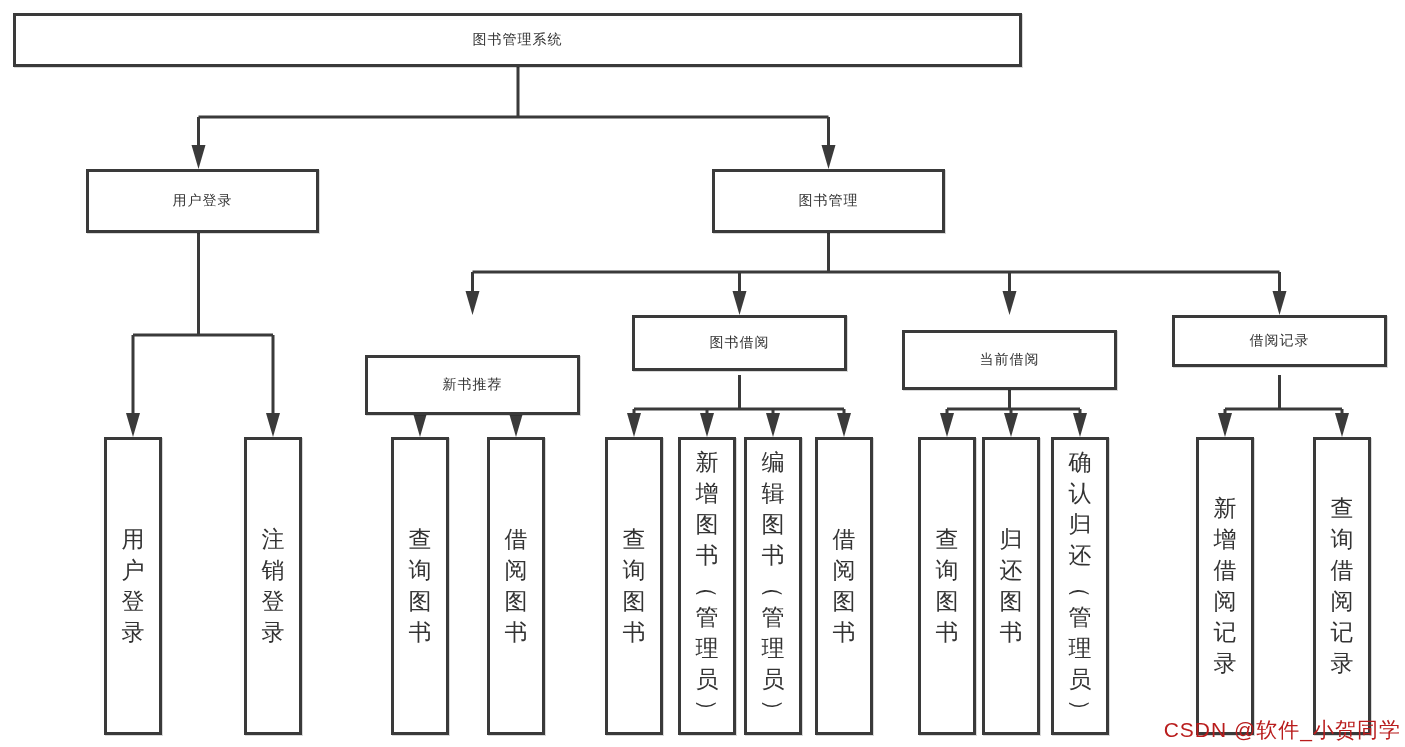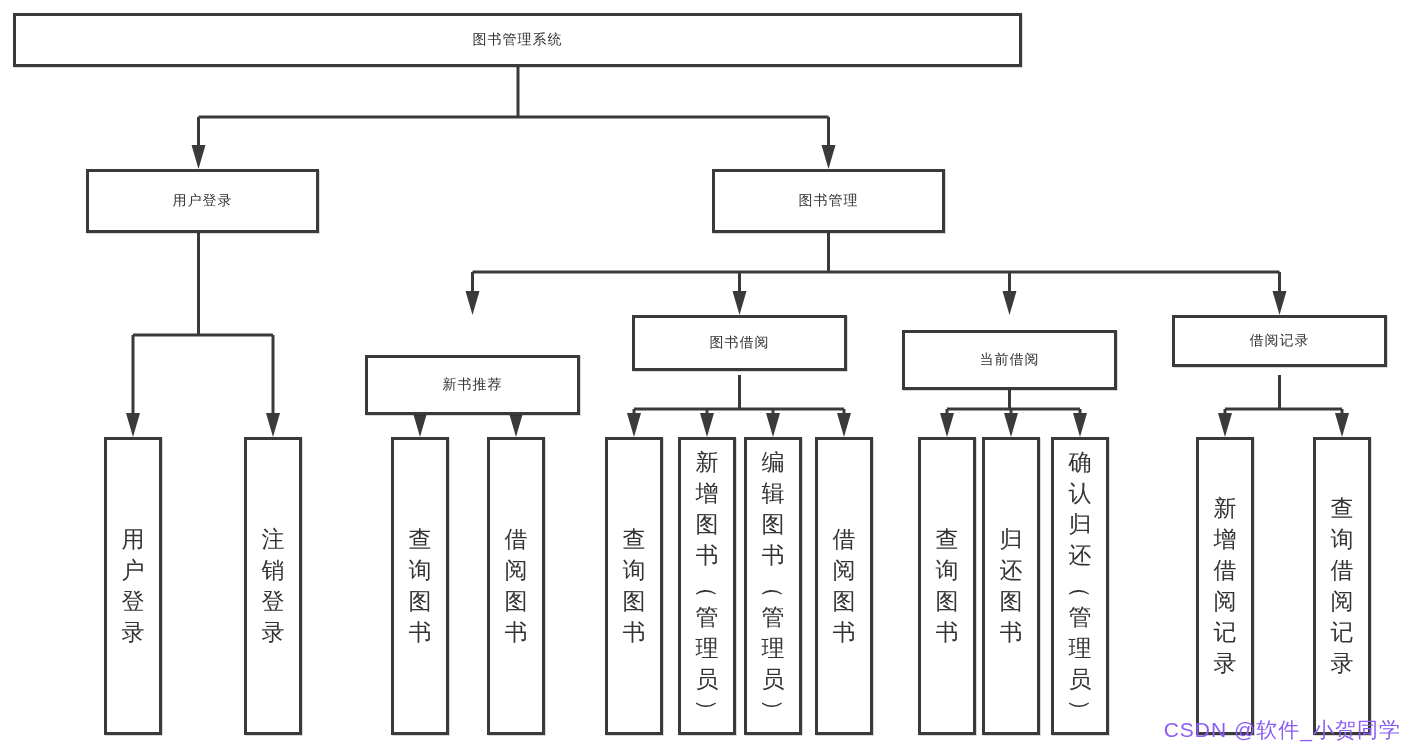--- a/index.html
+++ b/index.html
@@ -31,21 +31,21 @@
     display:flex;align-items:center;justify-content:center;
     box-shadow:1px 1px 0 rgba(0,0,0,0.15);
   }
   .vlabel{color:#333333;font-size:23px;}
   .vchar{display:block;line-height:31px;text-align:center;}
   .vpar{transform:rotate(90deg);}
   #watermark{
     position:absolute;
     right:4px;top:716px;
     font-size:21px;
-    color:#8b5cf6;
+    color:#b91c1c;
     letter-spacing:1px;
     white-space:nowrap;
   }
 </style>
 </head>
 <body>
 
 <div id="stage">
 
   <svg id="wires" viewBox="0 0 1405 747" xmlns="http://www.w3.org/2000/svg">

